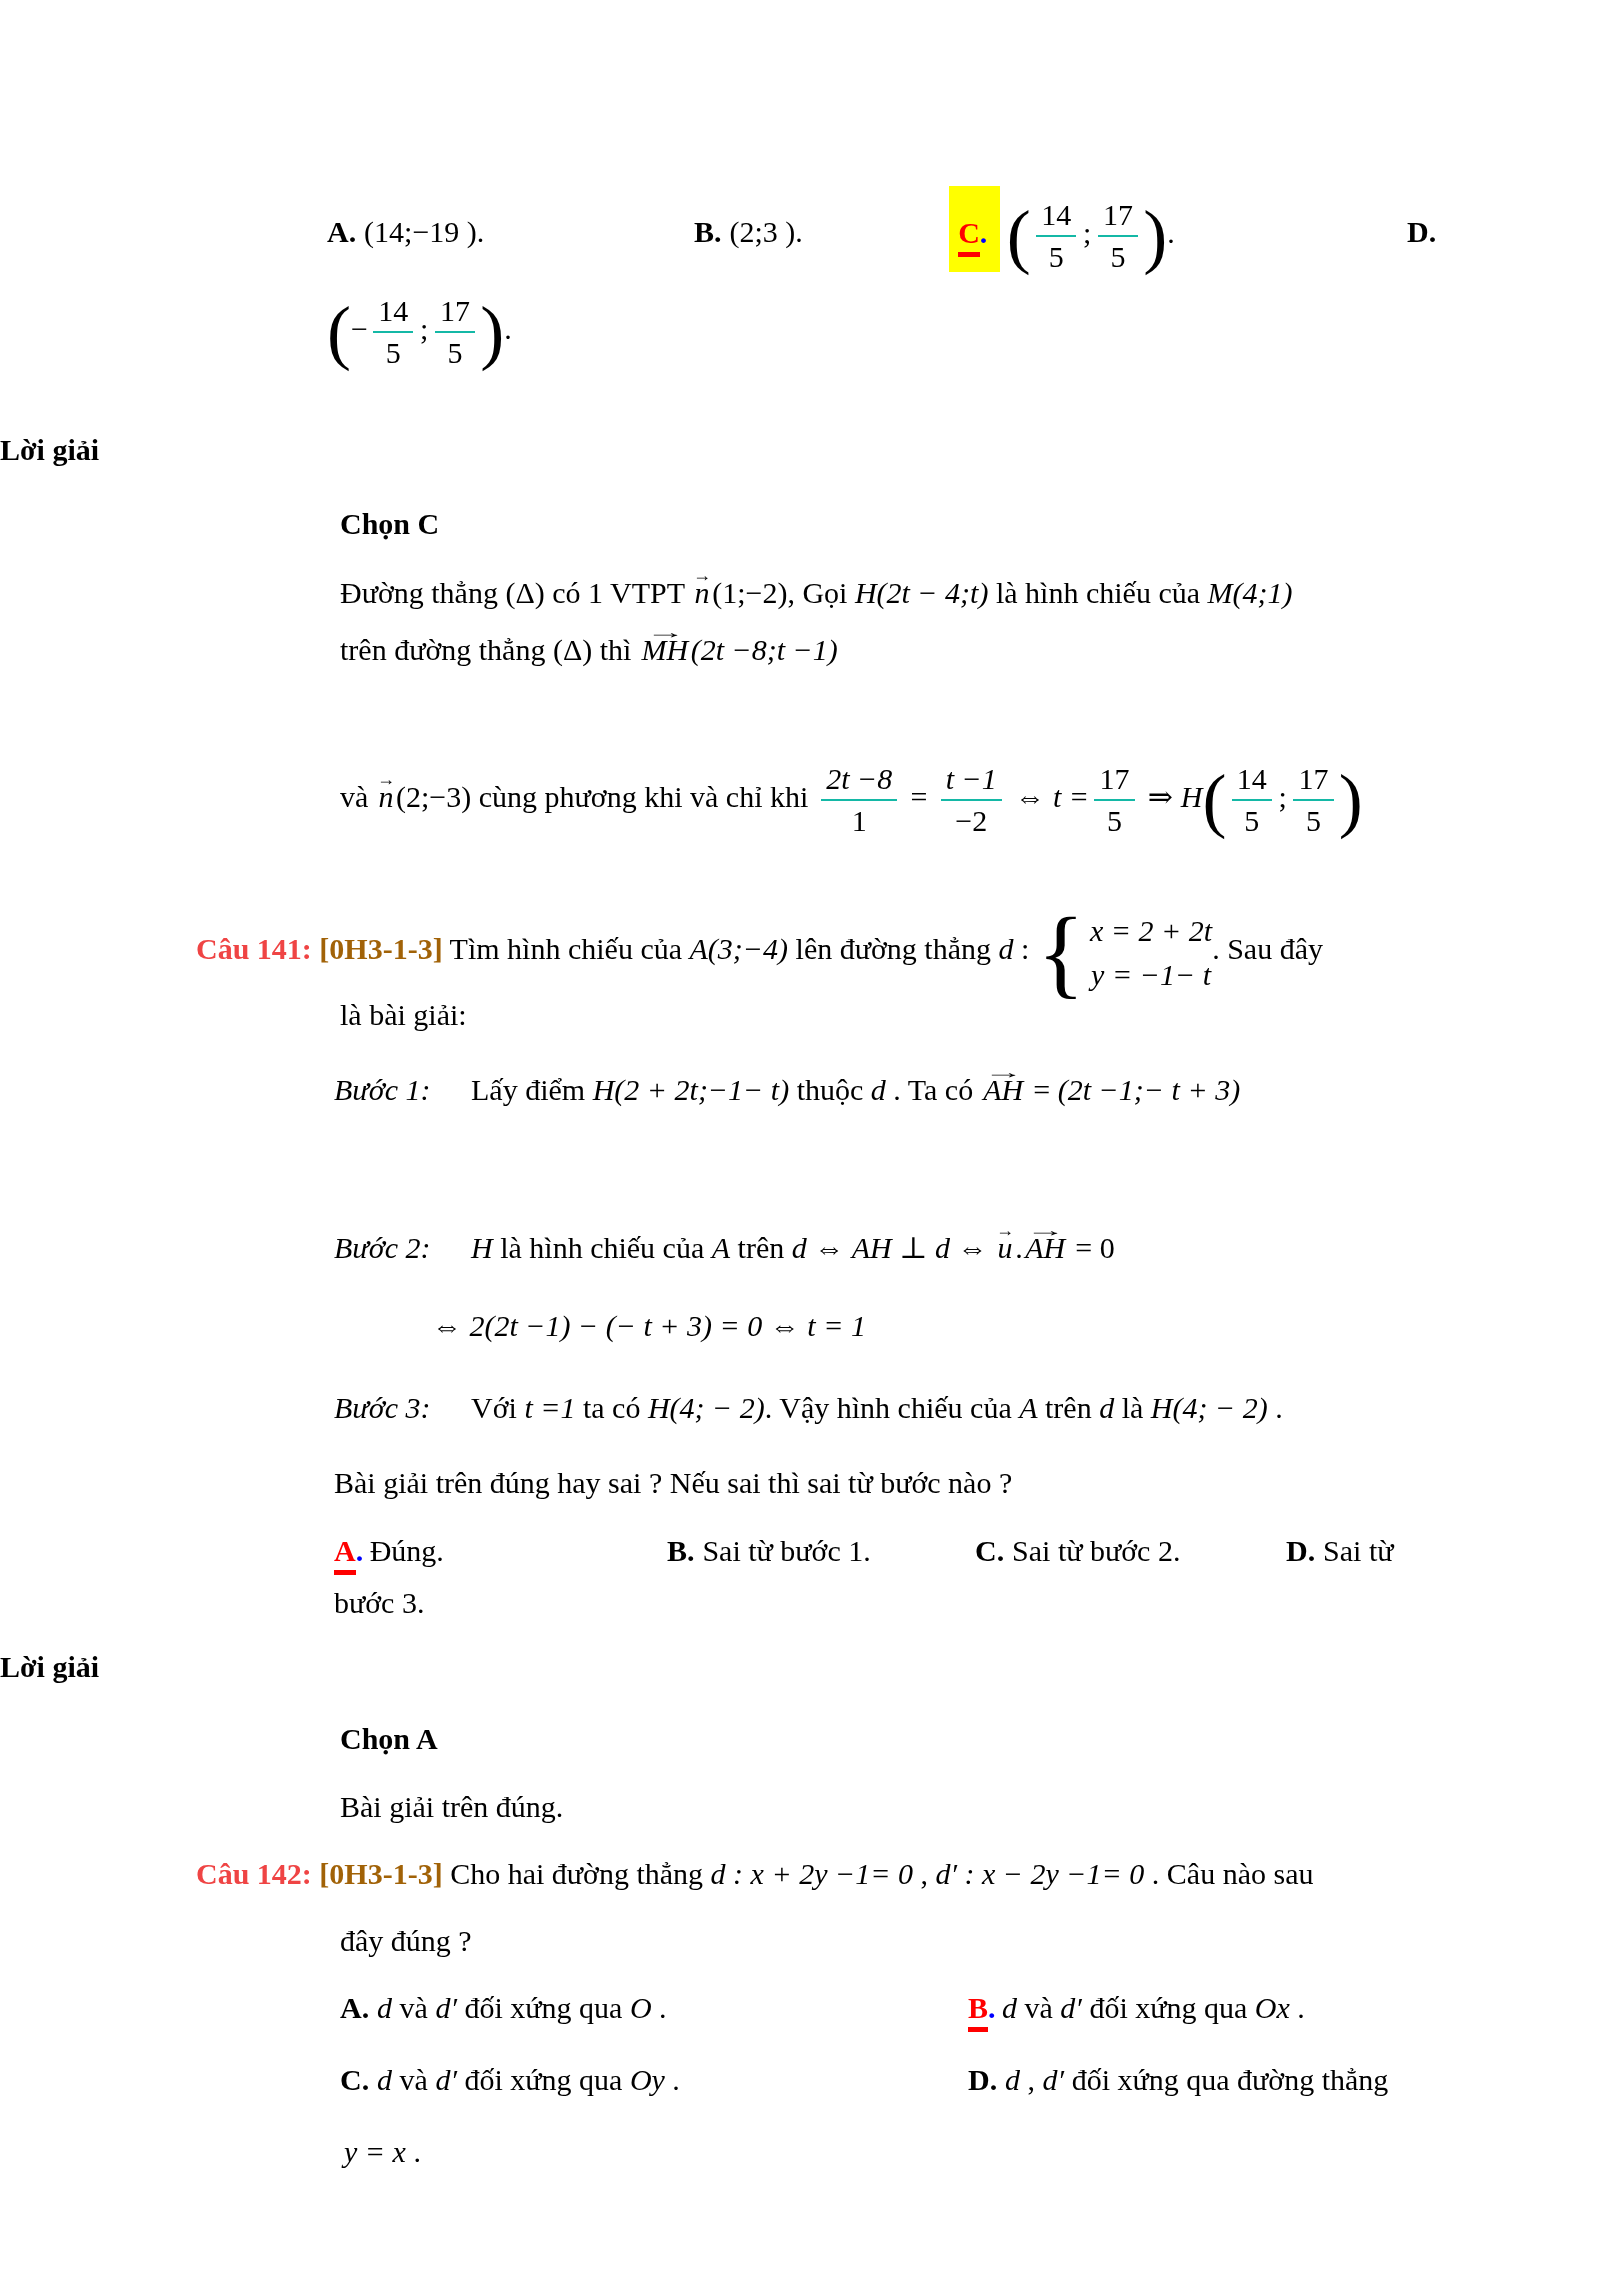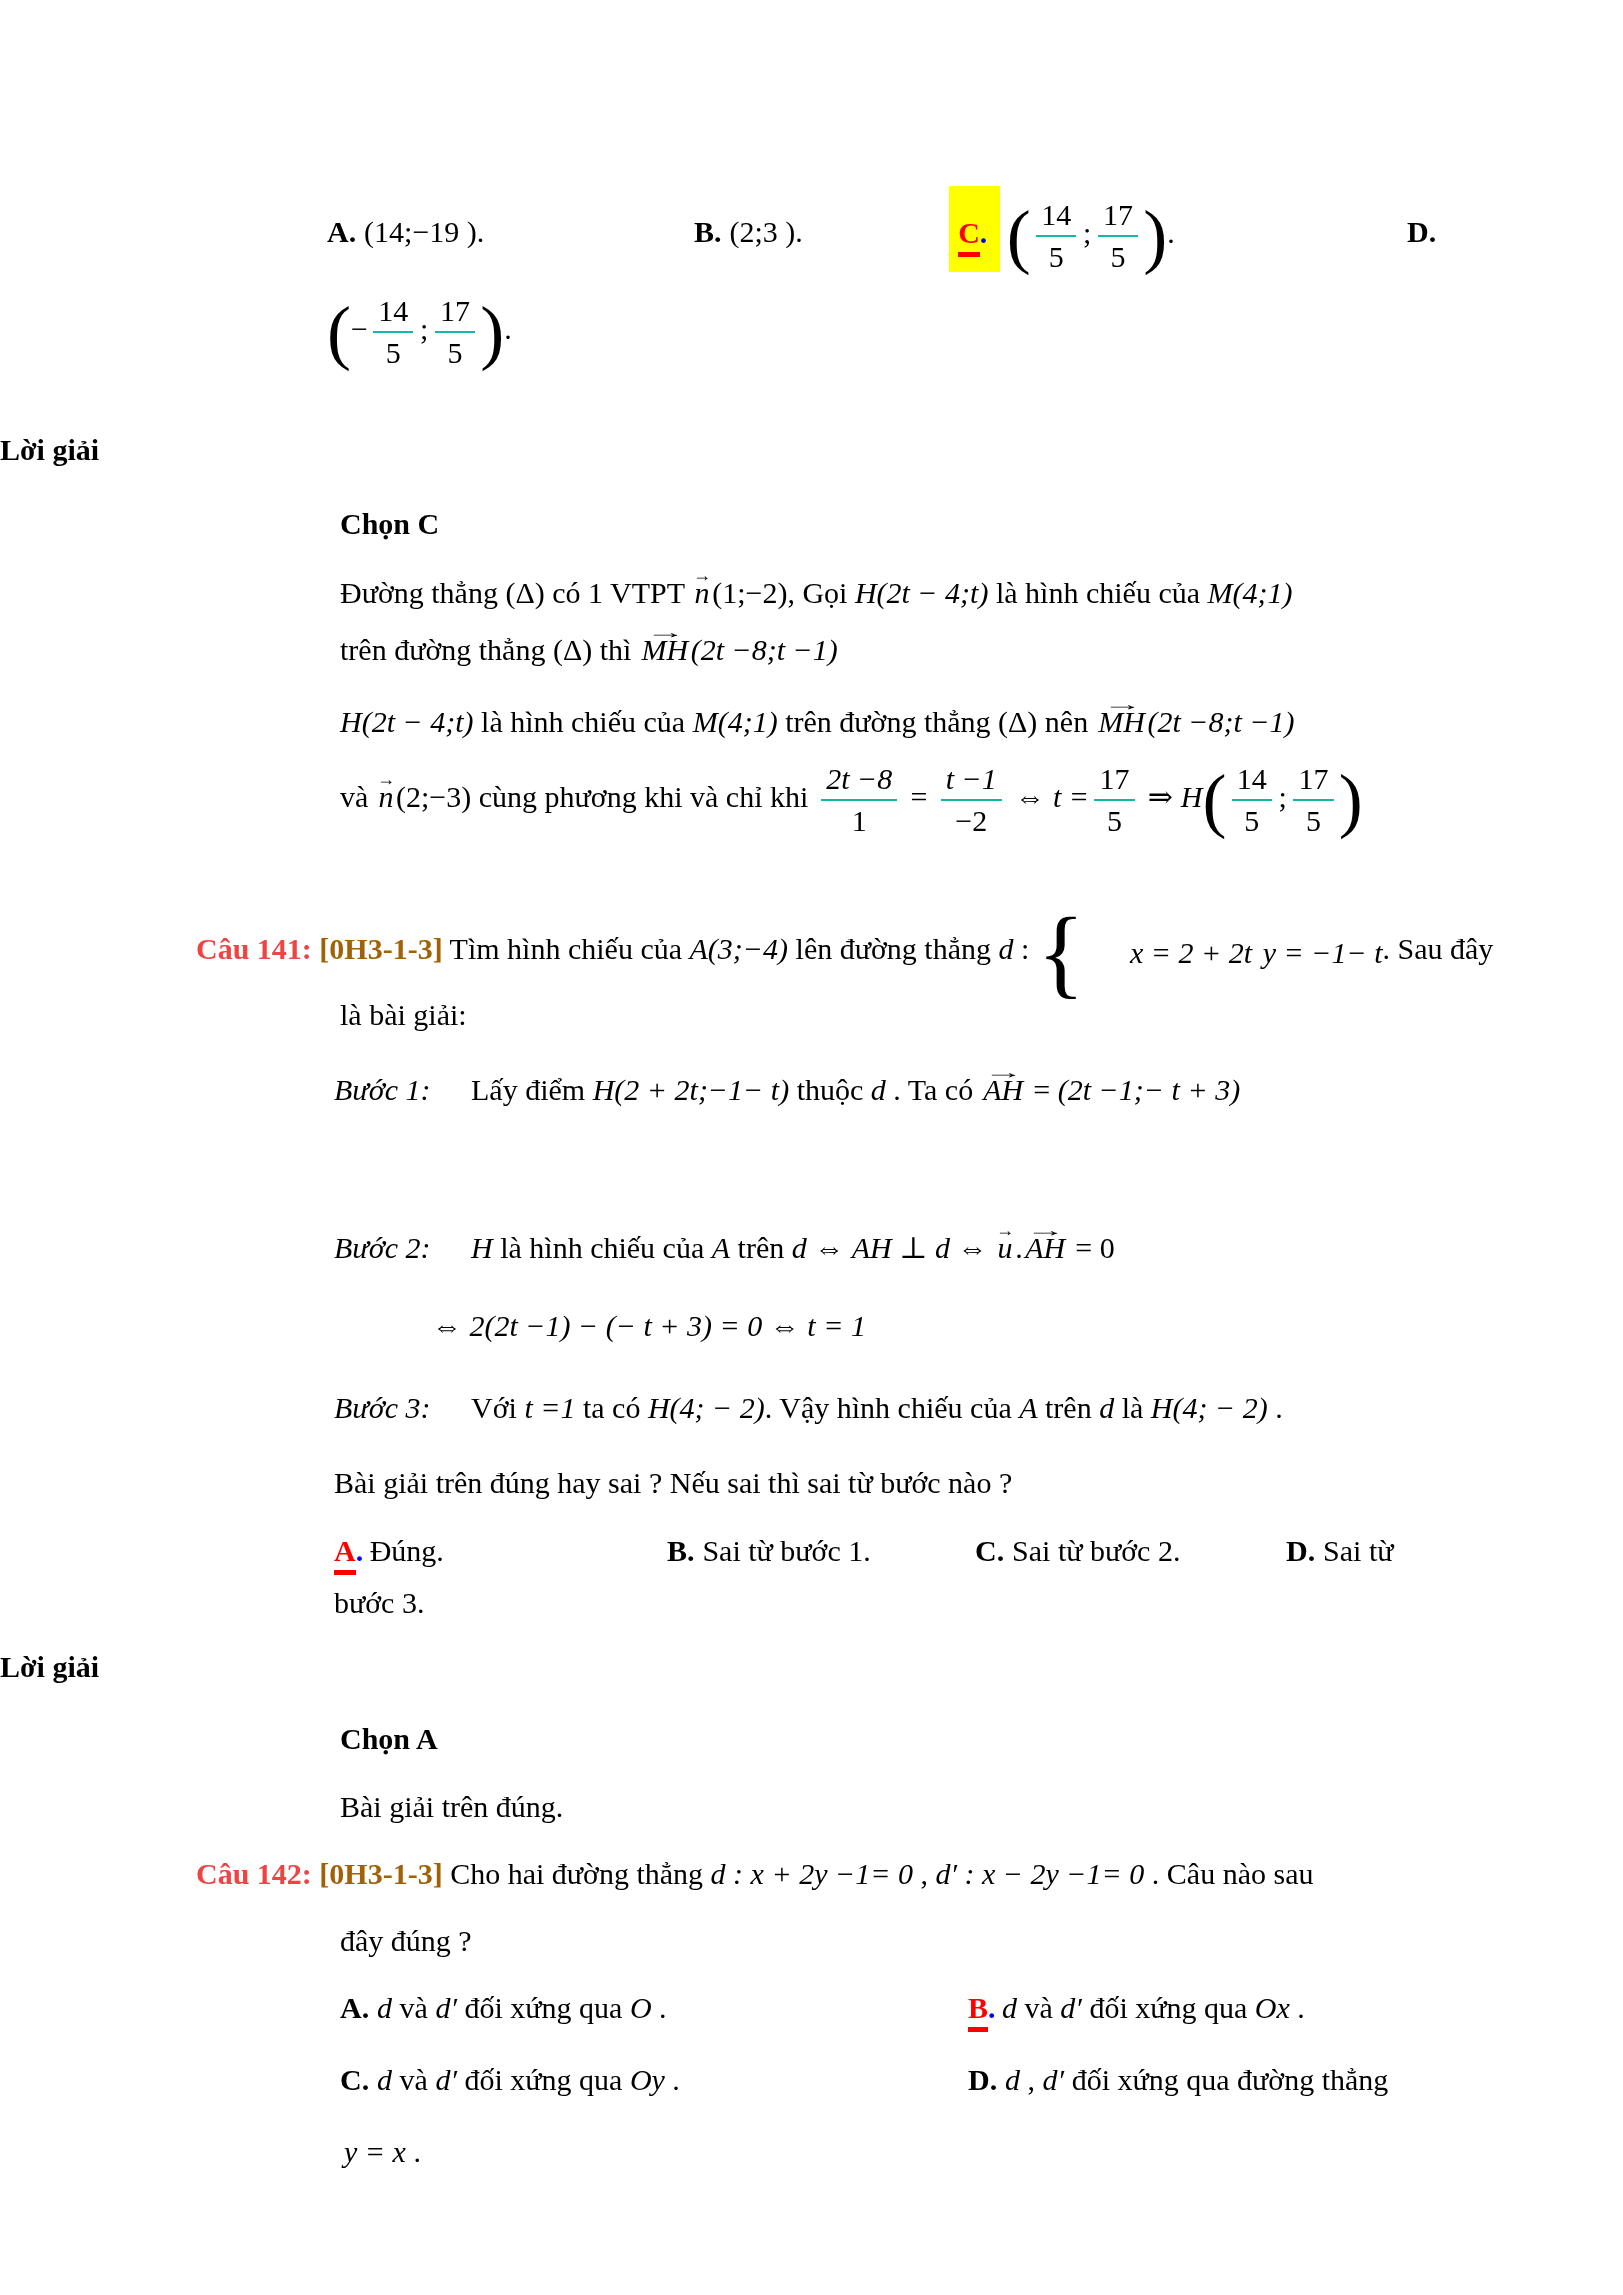--- a/index.html
+++ b/index.html
@@ -15,21 +15,21 @@
   .magenta{color:#a16207;font-weight:bold;}
   .optlabel{font-weight:bold;margin-right:7.9px;}
   .steplabel{font-style:italic;display:inline-block;width:137px;}
   
   .frac{display:inline-flex;flex-direction:column;align-items:center;vertical-align:middle;margin:0 5.2px;line-height:1.15;}
   .frac .num{display:block;padding:0 5.2px 2.6px;border-bottom:2px solid #14b8a6;}
   .frac .den{display:block;padding:2.6px 5.2px 0;}
   
   .bigp{font-size:2.4em;vertical-align:middle;line-height:1;}
   .sysbrace{font-size:3.3em;vertical-align:middle;line-height:1;margin:0 5.2px 0 7.9px;}
-  .sys{display:inline-flex;flex-direction:row;gap:10.5px;vertical-align:middle;text-align:center;line-height:1.1;margin-left:40px;}
+  .sys{display:inline-flex;flex-direction:column;gap:10.5px;vertical-align:middle;text-align:center;line-height:1.1;}
   
   .vec{position:relative;display:inline-block;font-style:italic;margin:0 2.6px;}
   .vec::after{content:"\2192";position:absolute;left:50%;top:-0.62em;transform:translateX(-50%);font-size:0.6em;font-style:normal;}
   .vec.wide::after{transform:translateX(-50%) scaleX(2.2);}
   
   .anshl{display:inline-block;background:#ffff00;padding:30px 6.5px 22px 9.2px;margin-right:6.5px;}
   .ansletter{color:#ff0000;font-weight:bold;border-bottom:5.2px solid #ff0000;padding-bottom:3.3px;}
   .ansdot{color:#0000ff;font-weight:bold;margin-right:6.5px;}
   .fsep{margin:0 1.3px;}
   .op{margin:0 7.9px;}
@@ -72,23 +72,20 @@
   <div class="abs b" style="left:340px;top:507px;">Chọn C</div>
 
   <div class="abs" style="left:340px;top:576px;">
     <span>Đường thẳng (Δ) có 1 VTPT </span><span class="vec">n</span><span>(1;−2), Gọi </span><span class="mi">H(2t − 4;t)</span><span> là hình chiếu của </span><span class="mi">M(4;1)</span>
   </div>
 
   <div class="abs" style="left:340px;top:633px;">
     <span>trên đường thẳng (Δ) thì </span><span class="vec wide">MH</span><span class="mi">(2t −8;t −1)</span>
   </div>
 
-  <div class="abs" style="left:340px;top:705px;">
-    <span class="mi">H(2t − 4;t)</span><span> là hình chiếu của </span><span class="mi">M(4;1)</span><span> trên đường thẳng (Δ) nên </span><span class="vec wide">MH</span><span class="mi">(2t −8;t −1)</span>
-  </div>
 
   <div class="abs" style="left:340px;top:762px;">
     <span>và </span><span class="vec">n</span><span>(2;−3) cùng phương khi và chỉ khi</span>
     <span class="frac">
         <span class="num mi">2t −8</span>
         <span class="den">1</span>
       </span><span class="op">=</span><span class="frac">
         <span class="num mi">t −1</span>
         <span class="den">−2</span>
       </span><span class="op">⇔</span><span class="mi">t =</span><span class="frac">

